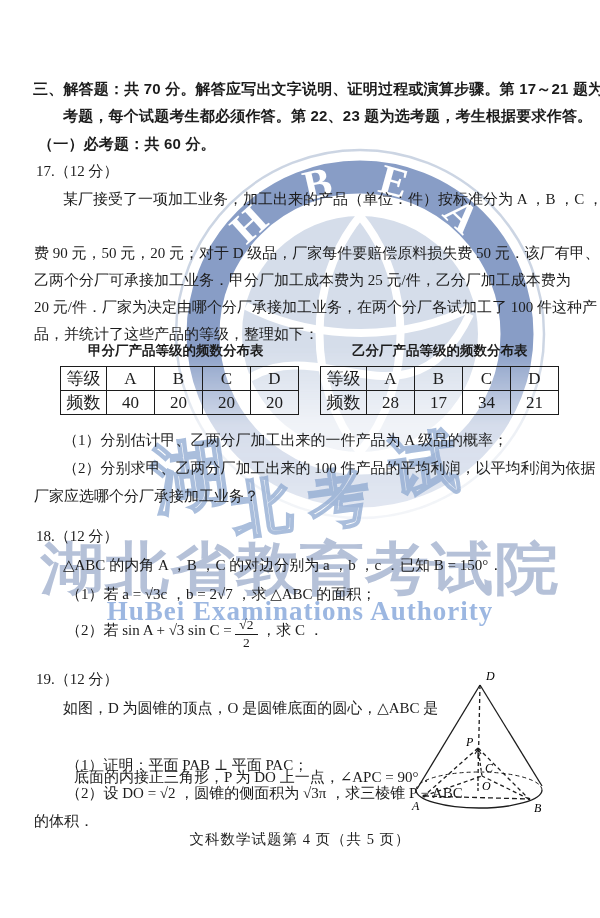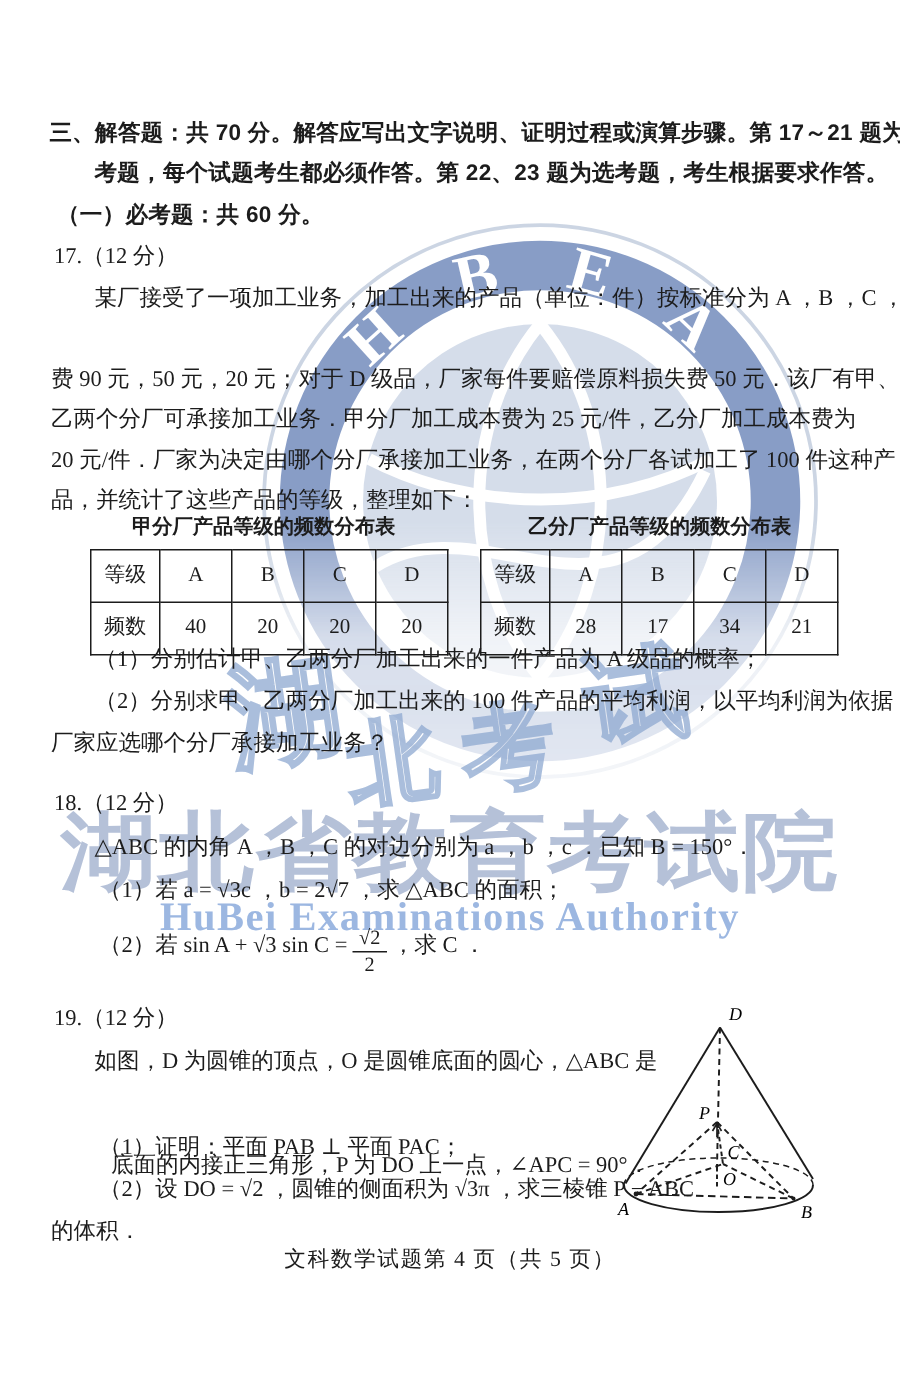--- a/index.html
+++ b/index.html
@@ -24,22 +24,22 @@
     font-size:58px; letter-spacing:1px; color:rgba(163,178,206,.80); line-height:1; }
   .wm-en { position:absolute; top:596px; left:50%; transform:translateX(-50%);
     white-space:nowrap; font-family:"Liberation Serif","DejaVu Serif",serif;
     font-weight:700; font-size:27px; letter-spacing:1px; color:rgba(128,163,216,.78); }
   
   .content { position:absolute; inset:0; z-index:1; }
   .ln { position:absolute; white-space:nowrap; line-height:1.25; }
   .hei { font-family:"Liberation Sans","DejaVu Sans",sans-serif; font-weight:700; font-size:15px; letter-spacing:.2px; }
   .cap { font-family:"Liberation Sans","DejaVu Sans",sans-serif; font-weight:700; font-size:13.5px; }
   table.freq { border-collapse:collapse; }
-  table.freq td { border:1.4px solid #1c1c1c; text-align:center; font-size:14px;
-    height:35px; padding:0 4px; min-width:48px; }
+  table.freq td { border:1.4px solid #1c1c1c; text-align:center; font-size:17px;
+    height:24px; padding:0 4px; min-width:48px; }
   table.freq td.lbl { min-width:46px; }
   .frac { display:inline-block; vertical-align:-0.9em; text-align:center; line-height:1.1; font-size:13.5px; }
   .frac .num { display:block; border-bottom:1.2px solid #1c1c1c; padding:0 4px 1px; }
   .frac .den { display:block; padding-top:1px; }
   .footer { position:absolute; top:830px; left:0; width:100%; text-align:center; font-size:14.5px; letter-spacing:1px; }
   svg text { font-family:"Liberation Serif","DejaVu Serif",serif; }
 </style>
 </head>
 <body>
 

